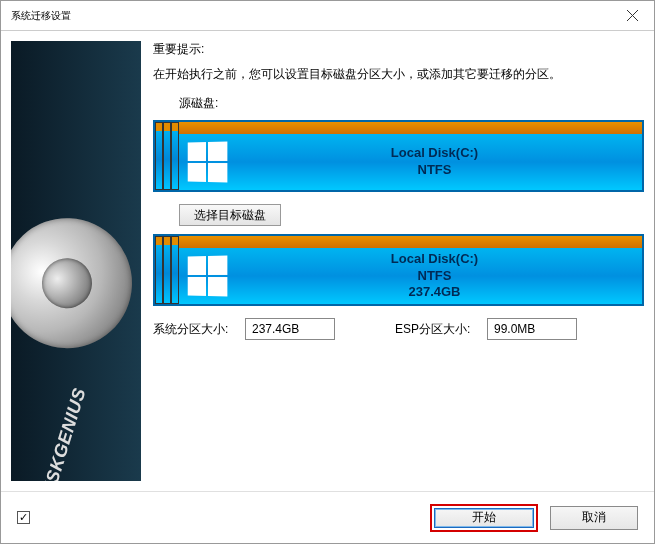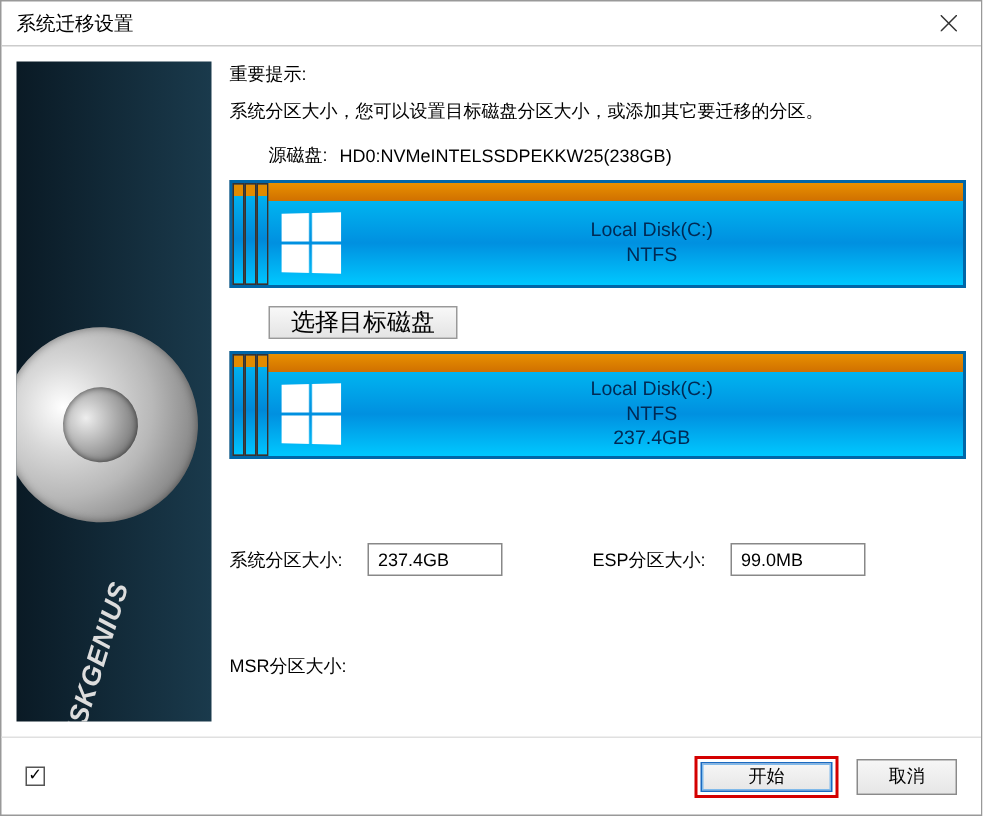--- a/index.html
+++ b/index.html
@@ -1,52 +1,52 @@
 <!DOCTYPE html>
 <html><head>
 <meta charset="utf-8">
 <style>
   * { box-sizing: border-box; margin: 0; padding: 0; }
   body { font-family: "Microsoft YaHei", "Segoe UI", sans-serif; font-size: 12px; background: #fff; }
   .window { width: 655px; height: 544px; border: 1px solid #999; display: flex; flex-direction: column; }
   .titlebar { height: 30px; display: flex; align-items: center; padding: 0 0 0 10px; border-bottom: 1px solid #ccc; }
-  .titlebar .title { flex: 1; font-size: 13px; }
+  .titlebar .title { flex: 1; font-size: 10px; }
   .closebtn { width: 44px; height: 29px; display: flex; align-items: center; justify-content: center; cursor: pointer; }
   .closebtn svg { width: 11px; height: 11px; }
   .body { flex: 1; display: flex; padding: 10px; gap: 12px; overflow: hidden; }
   .leftpane { width: 130px; flex-shrink: 0; background: linear-gradient(to right, #0a1a25, #1a3a4c); position: relative; display: flex; align-items: center; justify-content: center; overflow: hidden; }
   .hdd-wrap { transform: rotate(-20deg); position: relative; width: 200px; height: 200px; margin-top: 70px; margin-left: -30px; }
   .platter { width: 130px; height: 130px; border-radius: 50%; background: radial-gradient(circle at 35% 35%, #fff 0%, #d8d8d8 25%, #b8b8b8 50%, #888 75%, #444 100%); position: absolute; top: 25px; left: 25px; box-shadow: inset 0 0 6px rgba(0,0,0,.4); }
   .platter::after { content: ""; position: absolute; width: 50px; height: 50px; border-radius: 50%; background: radial-gradient(circle at 35% 35%, #eee, #555); top: 40px; left: 40px; box-shadow: inset 0 0 4px rgba(0,0,0,.6); }
   .brand { position: absolute; bottom: 26px; left: -6px; color: #ddd; font-size: 18px; font-weight: 700; font-style: italic; transform: rotate(-73deg); letter-spacing: 0.5px; font-family: Arial, sans-serif; }
   .rightpane { flex: 1; display: flex; flex-direction: column; gap: 8px; }
   .hint-title { font-size: 12px; }
   .hint-text { font-size: 12px; margin-bottom: 4px; }
   .row { display: flex; align-items: center; gap: 8px; margin-left: 26px; }
   .label { font-size: 12px; }
   .diskbar { height: 72px; border: 2px solid #0066a8; display: flex; margin-bottom: 4px; background: #666; }
   .sliver { width: 8px; border: 1px solid #333; background: linear-gradient(to bottom, #e28b00 0%, #e28b00 12%, #00b0f0 12%, #0088d8 55%, #00c4ff 100%); }
   .mainpart { flex: 1; display: flex; flex-direction: column; }
   .topstripe { height: 12px; background: linear-gradient(to bottom, #e89000, #d07000); }
   .maincontent { flex: 1; background: linear-gradient(to bottom, #00b4f0 0%, #0090e0 50%, #00c8ff 100%); display: flex; align-items: center; position: relative; }
   .winlogo { width: 40px; height: 40px; margin-left: 8px; display: grid; grid-template-columns: 1fr 1fr; grid-template-rows: 1fr 1fr; gap: 2px; transform: perspective(100px) rotateY(-8deg); }
   .winlogo div { background: #fff; }
-  .partinfo { flex: 1; text-align: center; color: #002a55; font-weight: 400; font-size: 13px; line-height: 1.3; }
-  .selectbtn { height: 22px; padding: 0 14px; background: linear-gradient(#f8f8f8, #e4e4e4); border: 1px solid #999; font-size: 16px; cursor: pointer; }
-  .fieldrow { display: flex; align-items: center; gap: 6px; margin-top: 44px; }
+  .partinfo { flex: 1; text-align: center; color: #002a55; font-weight: 700; font-size: 13px; line-height: 1.3; }
+  .selectbtn { height: 22px; padding: 0 14px; background: linear-gradient(#f8f8f8, #e4e4e4); border: 1px solid #999; font-size: 12px; cursor: pointer; }
+  .fieldrow { display: flex; align-items: center; gap: 6px; }
   .fieldrow .label { width: 86px; text-align: left; }
   .fieldrow input { width: 90px; height: 22px; padding: 0 6px; border: 1px solid #888; font-size: 12px; font-family: inherit; }
   .fieldgrid { display: flex; gap: 60px; }
   .footer { height: 52px; border-top: 1px solid #e0e0e0; display: flex; align-items: center; padding: 0 16px; gap: 12px; }
   .footer-spacer { flex: 1; }
   .chk { display: flex; align-items: center; gap: 6px; cursor: pointer; }
   .chk .box { width: 13px; height: 13px; border: 1px solid #555; display: flex; align-items: center; justify-content: center; font-size: 11px; line-height: 1; }
-  .footbtn { width: 67px; height: 24px; background: linear-gradient(#f6f6f6, #e6e6e6); border: 1px solid #8a8a8a; font-size: 12px; cursor: pointer; }
+  .footbtn { width: 88px; height: 24px; background: linear-gradient(#f6f6f6, #e6e6e6); border: 1px solid #8a8a8a; font-size: 12px; cursor: pointer; }
   .startwrap { padding: 2px; border: 2px solid #d40000; }
-  .startwrap .footbtn { width: 88px; height: 20px; border: 1px solid #1a6ac0; box-shadow: inset 0 0 0 1px #7fb9ea; }
+  .startwrap .footbtn { width: 100px; height: 20px; border: 1px solid #1a6ac0; box-shadow: inset 0 0 0 1px #7fb9ea; }
 </style>
 </head>
 <body>
 
 <div class="window">
   <div class="titlebar">
     <span class="title">系统迁移设置</span>
     <div class="closebtn">
       <svg viewBox="0 0 11 11">
           <path d="M0 0 L11 11 M11 0 L0 11" stroke="#333" stroke-width="1"></path>
@@ -57,25 +57,24 @@
   <div class="body">
     <div class="leftpane">
       <div class="hdd-wrap">
         <div class="platter"></div>
       </div>
       <div class="brand">DISKGENIUS</div>
     </div>
 
     <div class="rightpane">
       <div class="hint-title">重要提示:</div>
-      <div class="hint-text">系统分区大小，您可以设置目标磁盘分区大小，或添加其它要迁移的分区。</div>
+      <div class="hint-text">在开始执行之前，您可以设置目标磁盘分区大小，或添加其它要迁移的分区。</div>
 
       <div class="row">
         <span class="label">源磁盘:</span>
-        <span>HD0:NVMeINTELSSDPEKKW25(238GB)</span>
       </div>
 
       <div class="diskbar">
         <div class="sliver"></div>
         <div class="sliver"></div>
         <div class="sliver"></div>
         <div class="mainpart">
           <div class="topstripe"></div>
           <div class="maincontent">
             <div class="winlogo">
@@ -123,21 +122,20 @@
           <span class="label">系统分区大小:</span>
           <input type="text" value="237.4GB" style="">
         </div>
         <div class="fieldrow">
           <span class="label">ESP分区大小:</span>
           <input type="text" value="99.0MB" style="">
         </div>
       </div>
       <div class="fieldgrid">
         <div class="fieldrow">
-          <span class="label">MSR分区大小:</span>
         </div>
       </div>
     </div>
   </div>
 
   <div class="footer">
     <label class="chk">
       <span class="box">✓</span>
     </label>
     <div class="footer-spacer"></div>

